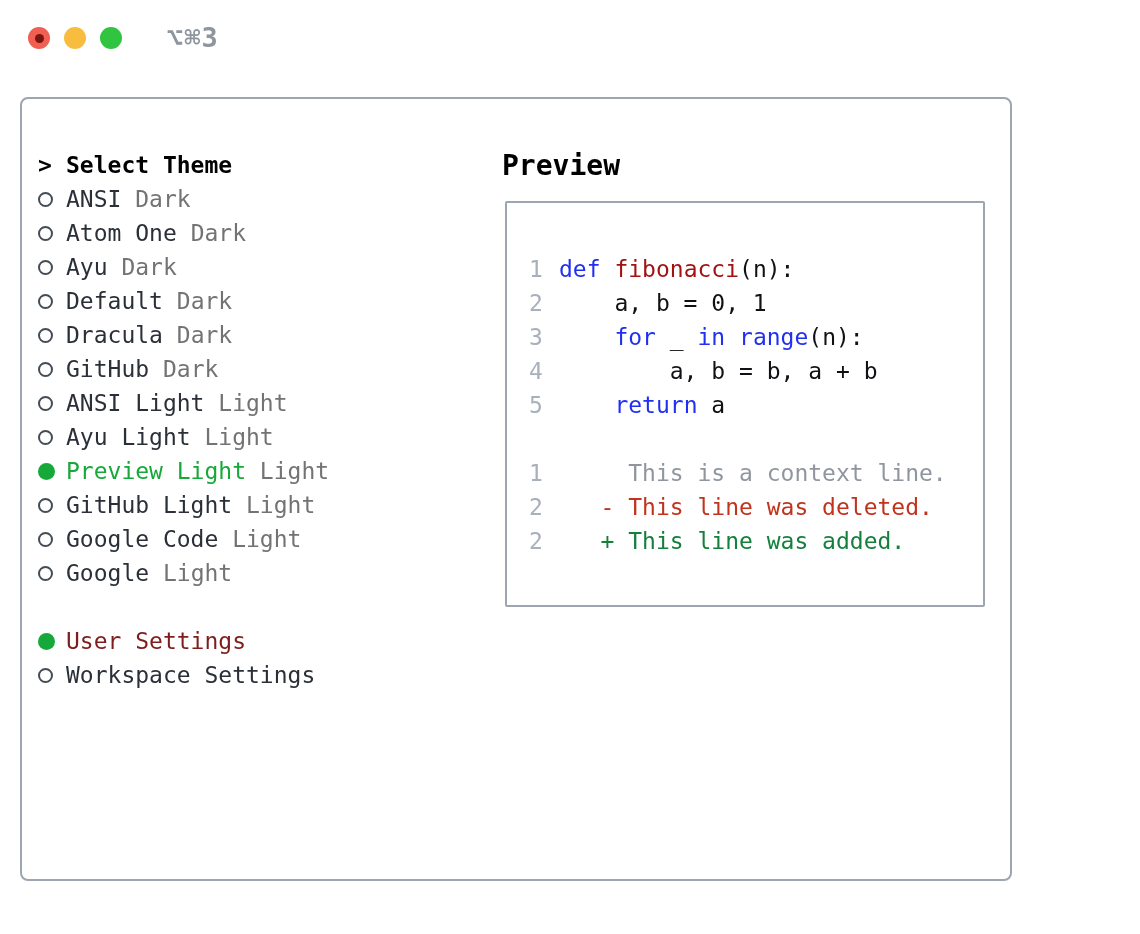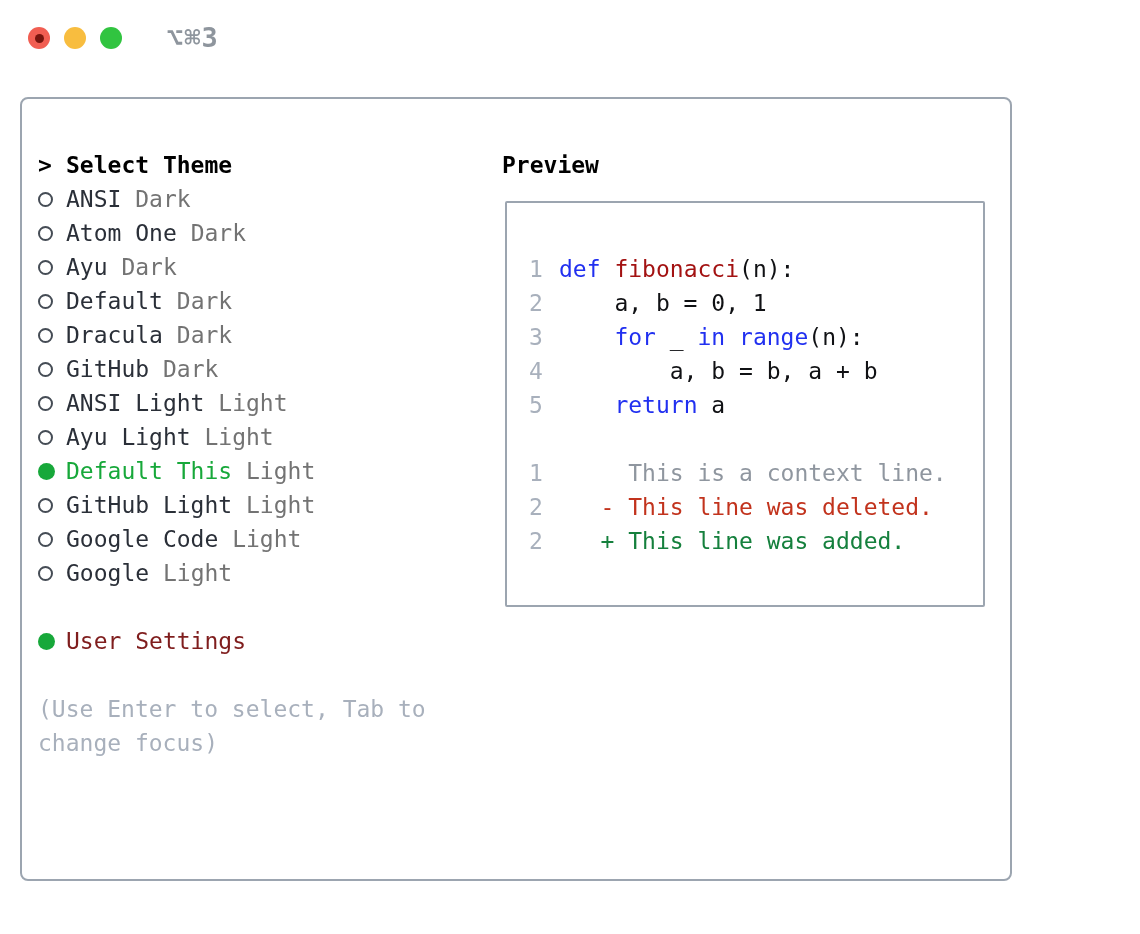--- a/index.html
+++ b/index.html
@@ -47,21 +47,21 @@
   .item-name { color: #2a2f38; }
   .item-tag  { color: #737373; margin-left: 1ch; }
   .theme-row.selected .item-name { color: #17a83a; }
   .apply-row.selected .opt-name  { color: #7f1d1d; }
   .opt-name { color: #2a2f38; }
   .help { color: #a8b0bc; }
   
   .preview-title {
     position: absolute; left: 502px; top: 148px; height: 34px;
     display: flex; align-items: center;
-    font-size: 23px; font-weight: 700; color: #000000;
+    font-size: 28px; font-weight: 700; color: #000000;
   }
   .preview-box {
     position: absolute; left: 505px; top: 201px; width: 480px; height: 406px;
     border: 2px solid #9ca5b0; border-radius: 2px; background: #ffffff;
     padding: 49px 0 0 22px; overflow: hidden;
   }
   .code-row { height: 34px; display: flex; align-items: center; font-size: 23px; }
   .ln { width: 14px; flex: none; color: #a8b0bc; margin-right: 16px; text-align: left; }
   .code { white-space: pre; color: #101114; }
   .seg-plain    { color: #101114; }
@@ -94,34 +94,31 @@
     </div>
     <div id="theme-list">
         <div class="row theme-row"><span class="bullet-col"><span class="radio-off"></span></span><span class="item-name">ANSI</span><span class="item-tag">Dark</span></div>
         <div class="row theme-row"><span class="bullet-col"><span class="radio-off"></span></span><span class="item-name">Atom One</span><span class="item-tag">Dark</span></div>
         <div class="row theme-row"><span class="bullet-col"><span class="radio-off"></span></span><span class="item-name">Ayu</span><span class="item-tag">Dark</span></div>
         <div class="row theme-row"><span class="bullet-col"><span class="radio-off"></span></span><span class="item-name">Default</span><span class="item-tag">Dark</span></div>
         <div class="row theme-row"><span class="bullet-col"><span class="radio-off"></span></span><span class="item-name">Dracula</span><span class="item-tag">Dark</span></div>
         <div class="row theme-row"><span class="bullet-col"><span class="radio-off"></span></span><span class="item-name">GitHub</span><span class="item-tag">Dark</span></div>
         <div class="row theme-row"><span class="bullet-col"><span class="radio-off"></span></span><span class="item-name">ANSI Light</span><span class="item-tag">Light</span></div>
         <div class="row theme-row"><span class="bullet-col"><span class="radio-off"></span></span><span class="item-name">Ayu Light</span><span class="item-tag">Light</span></div>
-        <div class="row theme-row selected"><span class="bullet-col"><span class="radio-on"></span></span><span class="item-name">Default This</span><span class="item-tag">Light</span></div>
+        <div class="row theme-row selected"><span class="bullet-col"><span class="radio-on"></span></span><span class="item-name">Preview Light</span><span class="item-tag">Light</span></div>
         <div class="row theme-row"><span class="bullet-col"><span class="radio-off"></span></span><span class="item-name">GitHub Light</span><span class="item-tag">Light</span></div>
         <div class="row theme-row"><span class="bullet-col"><span class="radio-off"></span></span><span class="item-name">Google Code</span><span class="item-tag">Light</span></div>
         <div class="row theme-row"><span class="bullet-col"><span class="radio-off"></span></span><span class="item-name">Google</span><span class="item-tag">Light</span></div>
       </div>
     <div class="row spacer"></div>
     <div id="apply-list">
         <div class="row apply-row selected"><span class="bullet-col"><span class="radio-on"></span></span><span class="opt-name">User Settings</span></div>
+        <div class="row apply-row"><span class="bullet-col"><span class="radio-off"></span></span><span class="opt-name">Workspace Settings</span></div>
       </div>
     <div class="row spacer"></div>
-    <div id="help-text">
-        <div class="row help">(Use Enter to select, Tab to</div>
-        <div class="row help">change focus)</div>
-      </div>
   </div>
 
   <div class="preview-title">Preview</div>
   <div class="preview-box">
     <div id="preview-lines">
         <div class="code-row">
           <span class="ln">1</span>
           <span class="code"><span class="seg-keyword">def</span><span class="seg-plain"> </span><span class="seg-function">fibonacci</span><span class="seg-plain">(n):</span></span>
         </div>
         <div class="code-row">

